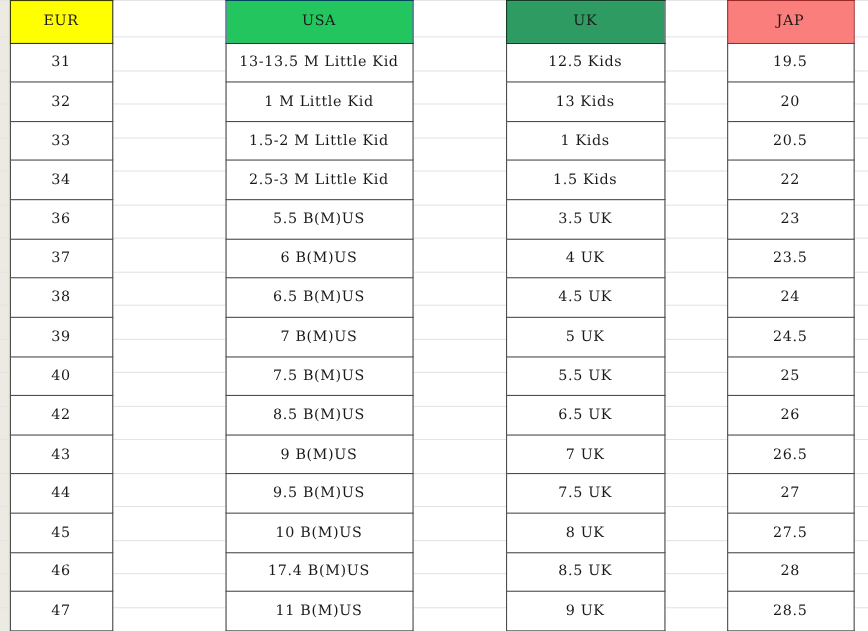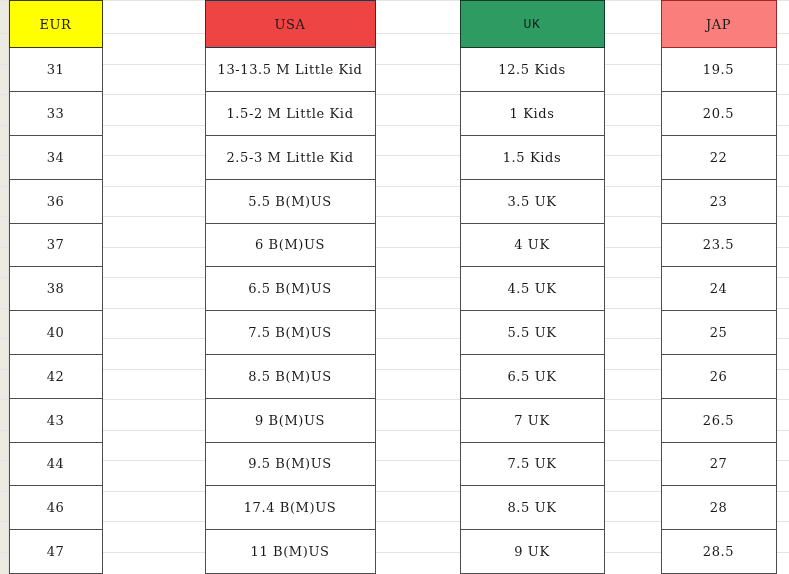--- a/index.html
+++ b/index.html
@@ -95,27 +95,26 @@
     font-size: 13px;
     letter-spacing: 1px;
     color: #111111;
     box-sizing: border-box;
   }
   td.hdr.eur {
     background: #ffff00;
     border: 1px solid #3a3a00;
   }
   td.hdr.usa {
-    background: #ef4444;
+    background: #22c55e;
     border: 1px solid #00455c;
   }
   td.hdr.uk {
     background: #2e9b63;
     border: 1px solid #123b26;
-    font-family: Liberation Mono, monospace;
   }
   td.hdr.jap {
     background: #fa7f7c;
     border: 1px solid #9c2a28;
     text-align: center;
   }
 
   
   tr.header-row td { height: 33px; }
   tr.data-row td { height: 30.5px; }
@@ -187,20 +186,31 @@
           <td class="gap"></td>
           <td class="cell">13-13.5 M Little Kid</td>
           <td class="gap"></td>
           <td class="cell">12.5 Kids</td>
           <td class="gap"></td>
           <td class="cell">19.5</td>
           <td class="gap"></td>
         </tr>
         <tr class="data-row">
           <td class="edge"></td>
+          <td class="cell">32</td>
+          <td class="gap"></td>
+          <td class="cell">1 M Little Kid</td>
+          <td class="gap"></td>
+          <td class="cell">13 Kids</td>
+          <td class="gap"></td>
+          <td class="cell">20</td>
+          <td class="gap"></td>
+        </tr>
+        <tr class="data-row">
+          <td class="edge"></td>
           <td class="cell">33</td>
           <td class="gap"></td>
           <td class="cell">1.5-2 M Little Kid</td>
           <td class="gap"></td>
           <td class="cell">1 Kids</td>
           <td class="gap"></td>
           <td class="cell">20.5</td>
           <td class="gap"></td>
         </tr>
         <tr class="data-row">
@@ -242,20 +252,31 @@
           <td class="gap"></td>
           <td class="cell">6.5 B(M)US</td>
           <td class="gap"></td>
           <td class="cell">4.5 UK</td>
           <td class="gap"></td>
           <td class="cell">24</td>
           <td class="gap"></td>
         </tr>
         <tr class="data-row">
           <td class="edge"></td>
+          <td class="cell">39</td>
+          <td class="gap"></td>
+          <td class="cell">7 B(M)US</td>
+          <td class="gap"></td>
+          <td class="cell">5 UK</td>
+          <td class="gap"></td>
+          <td class="cell">24.5</td>
+          <td class="gap"></td>
+        </tr>
+        <tr class="data-row">
+          <td class="edge"></td>
           <td class="cell">40</td>
           <td class="gap"></td>
           <td class="cell">7.5 B(M)US</td>
           <td class="gap"></td>
           <td class="cell">5.5 UK</td>
           <td class="gap"></td>
           <td class="cell">25</td>
           <td class="gap"></td>
         </tr>
         <tr class="data-row">
@@ -282,20 +303,31 @@
         </tr>
         <tr class="data-row">
           <td class="edge"></td>
           <td class="cell">44</td>
           <td class="gap"></td>
           <td class="cell">9.5 B(M)US</td>
           <td class="gap"></td>
           <td class="cell">7.5 UK</td>
           <td class="gap"></td>
           <td class="cell">27</td>
+          <td class="gap"></td>
+        </tr>
+        <tr class="data-row">
+          <td class="edge"></td>
+          <td class="cell">45</td>
+          <td class="gap"></td>
+          <td class="cell">10 B(M)US</td>
+          <td class="gap"></td>
+          <td class="cell">8 UK</td>
+          <td class="gap"></td>
+          <td class="cell">27.5</td>
           <td class="gap"></td>
         </tr>
         <tr class="data-row">
           <td class="edge"></td>
           <td class="cell">46</td>
           <td class="gap"></td>
           <td class="cell">17.4 B(M)US</td>
           <td class="gap"></td>
           <td class="cell">8.5 UK</td>
           <td class="gap"></td>

